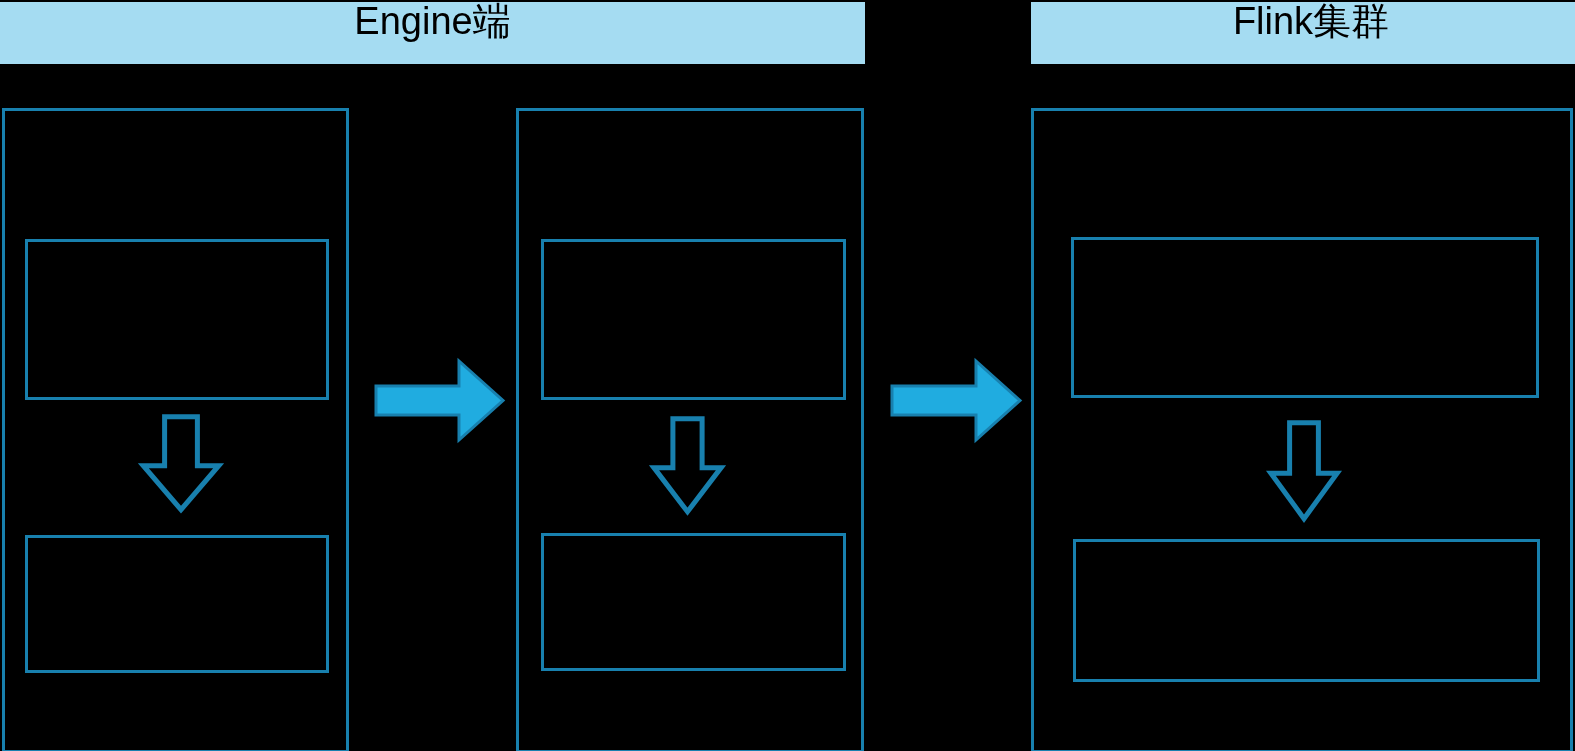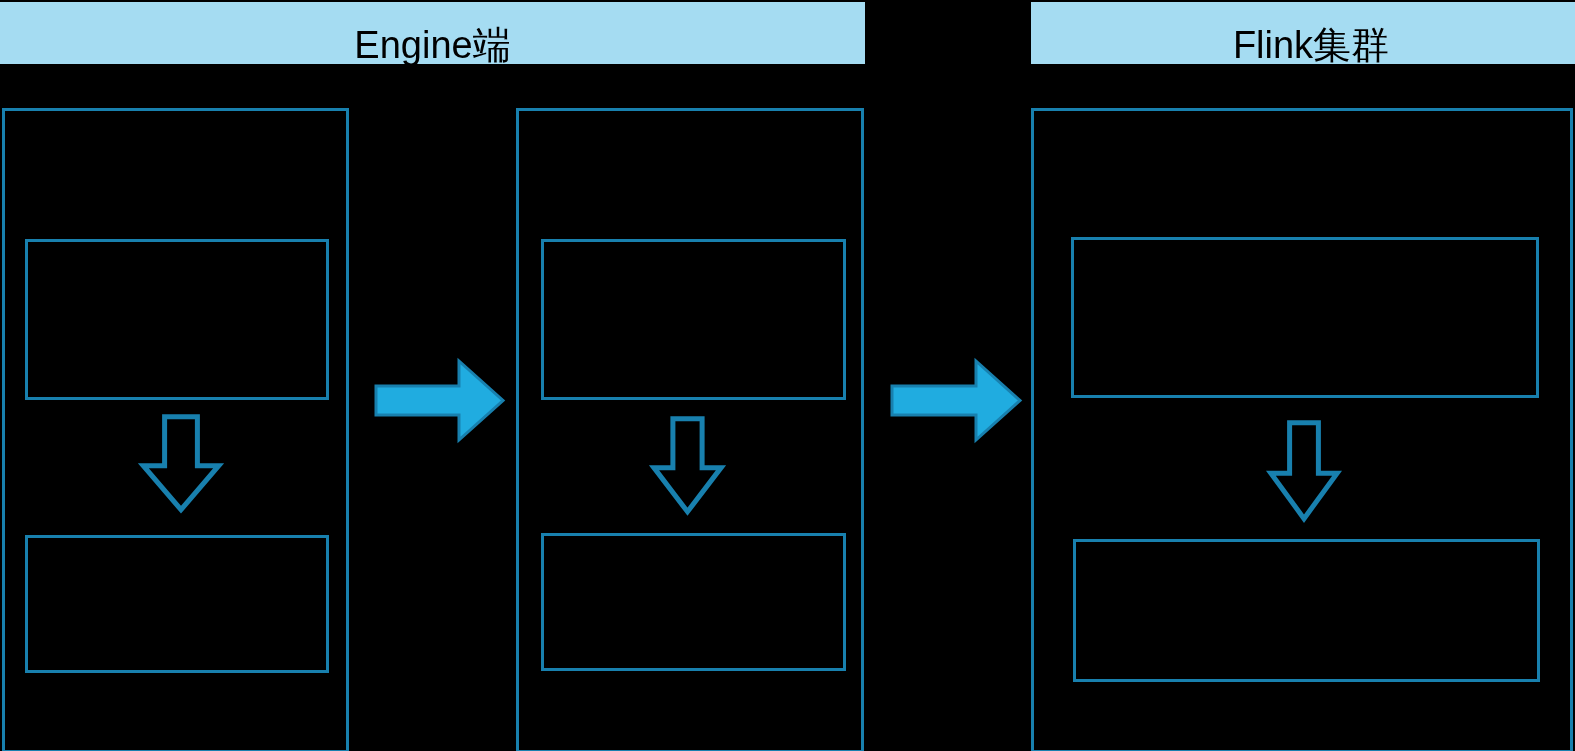--- a/index.html
+++ b/index.html
@@ -14,21 +14,21 @@
     position: relative;
     width: 1575px;
     height: 751px;
     background: #000000;
     overflow: hidden;
   }
   .header-bar {
     position: absolute;
     background: #A5DCF2;
     display: flex;
-    align-items: flex-end;
+    align-items: flex-start;
     justify-content: center;
     color: #000000;
     font-size: 38px;
     font-family: "Liberation Sans", sans-serif;
     line-height: 1;
     white-space: nowrap;
   }
   .container-box {
     position: absolute;
     background: transparent;

